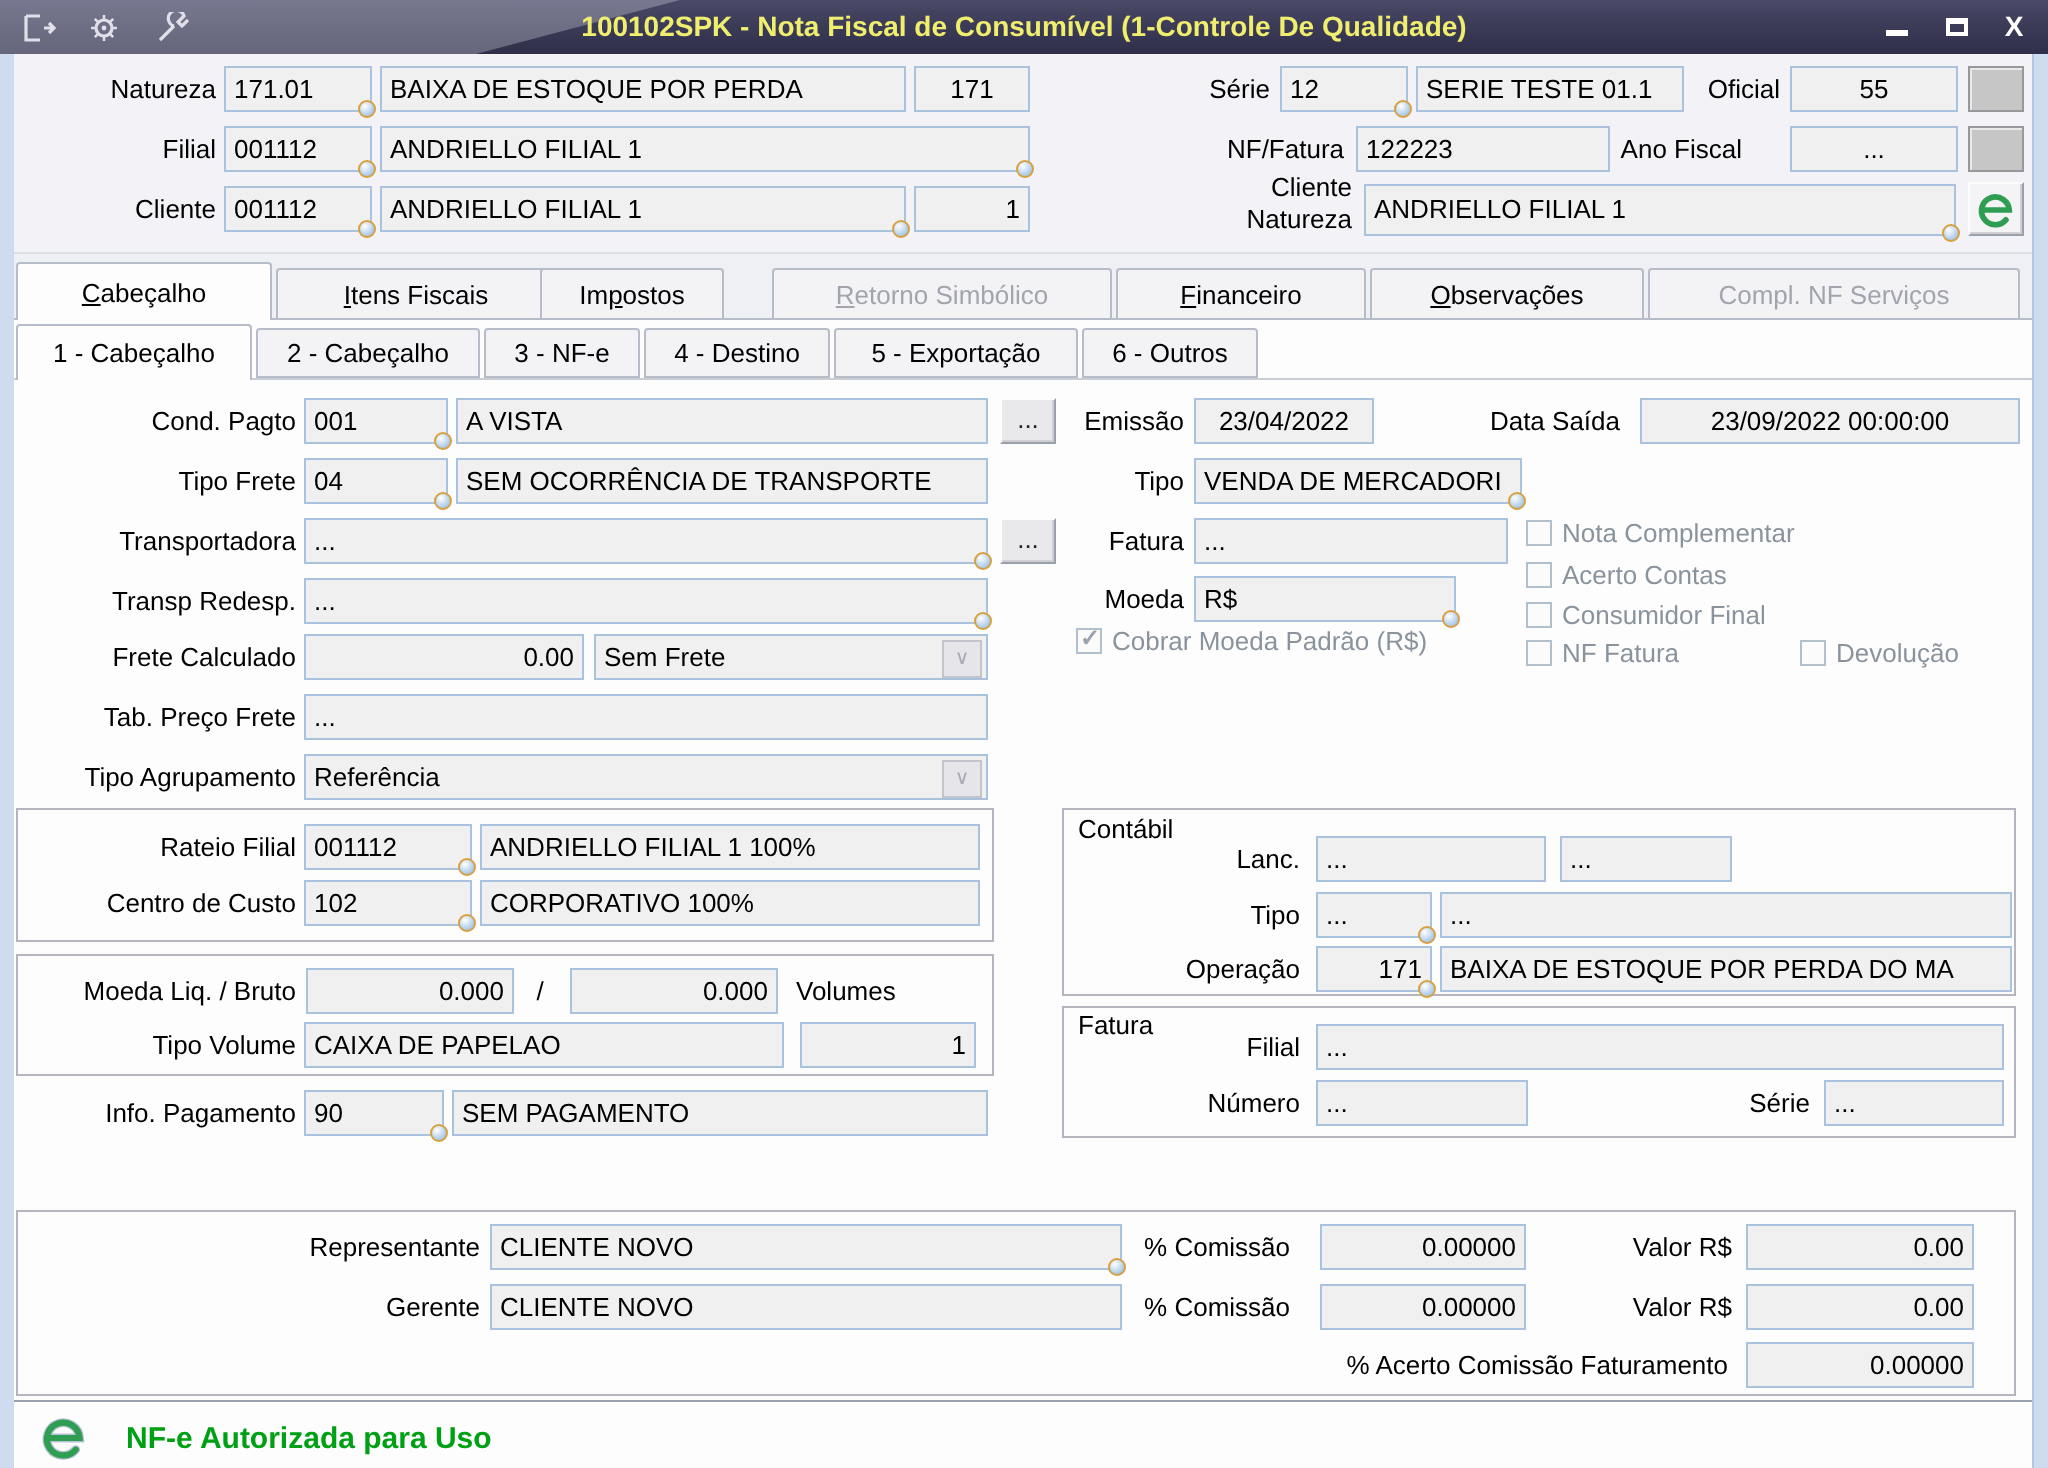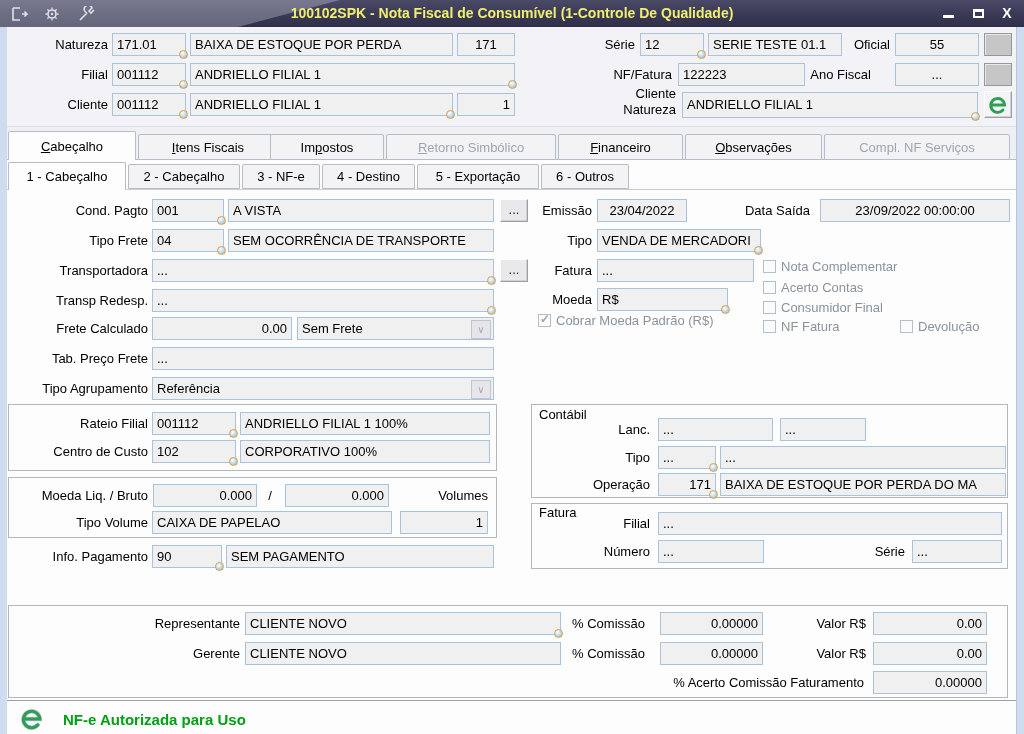--- a/index.html
+++ b/index.html
@@ -134,21 +134,21 @@
         <path d="M3.5 10 H16 A6.3 6.3 0 1 0 14.5 14.5" fill="none" stroke="#2f9e52" stroke-width="2.6" stroke-linecap="round"></path>
       </svg>
   </div>
 
   <div class="tab active" style="left:8px;top:131px;width:128px;height:29px">
       <span><u>C</u>abeçalho</span>
     </div>
   <div class="tab" style="left:138px;top:134px;width:140px;height:26px">
       <span><u>I</u>tens Fiscais</span>
     </div>
-  <div class="tab" style="left:270px;top:134px;width:114px;height:26px">
+  <div class="tab" style="left:270px;top:134px;width:92px;height:26px">
       <span>Im<u>p</u>ostos</span>
     </div>
   <div class="tab disabled" style="left:386px;top:134px;width:170px;height:26px">
       <span><u>R</u>etorno Simbólico</span>
     </div>
   <div class="tab" style="left:685px;top:134px;width:137px;height:26px">
       <span><u>O</u>bservações</span>
     </div>
   <div class="tab" style="left:558px;top:134px;width:125px;height:26px">
       <span><u>F</u>inanceiro</span>
@@ -196,21 +196,21 @@
   <div class="fld" style="left:240px;top:412px;width:250px">ANDRIELLO FILIAL 1 100%</div>
   <div class="lbl" style="left:8px;top:440px;width:140px">Centro de Custo</div>
   <div class="fld lookup" style="left:152px;top:440px;width:84px">102</div>
   <div class="fld" style="left:240px;top:440px;width:250px">CORPORATIVO 100%</div>
 
   <div class="grp" style="left:8px;top:477px;width:489px;height:61px"></div>
   <div class="lbl" style="left:8px;top:484px;width:140px">Moeda Liq. / Bruto</div>
   <div class="fld num" style="left:153px;top:484px;width:104px">0.000</div>
   <div class="lbl" style="left:262px;top:484px;width:16px;text-align:center">/</div>
   <div class="fld num" style="left:285px;top:484px;width:104px">0.000</div>
-  <div class="lbl" style="left:398px;top:484px;width:90px;text-align:right">Volumes</div>
+  <div class="lbl" style="left:398px;top:484px;width:90px;text-align:left">Volumes</div>
   <div class="lbl" style="left:8px;top:511px;width:140px">Tipo Volume</div>
   <div class="fld" style="left:152px;top:511px;width:240px">CAIXA DE PAPELAO</div>
   <div class="fld num" style="left:400px;top:511px;width:88px">1</div>
 
   <div class="lbl" style="left:8px;top:545px;width:140px">Info. Pagamento</div>
   <div class="fld lookup" style="left:152px;top:545px;width:70px">90</div>
   <div class="fld" style="left:226px;top:545px;width:268px">SEM PAGAMENTO</div>
 
   <div class="lbl" style="left:492px;top:199px;width:100px">Emissão</div>
   <div class="fld ctr" style="left:597px;top:199px;width:90px">23/04/2022</div>

